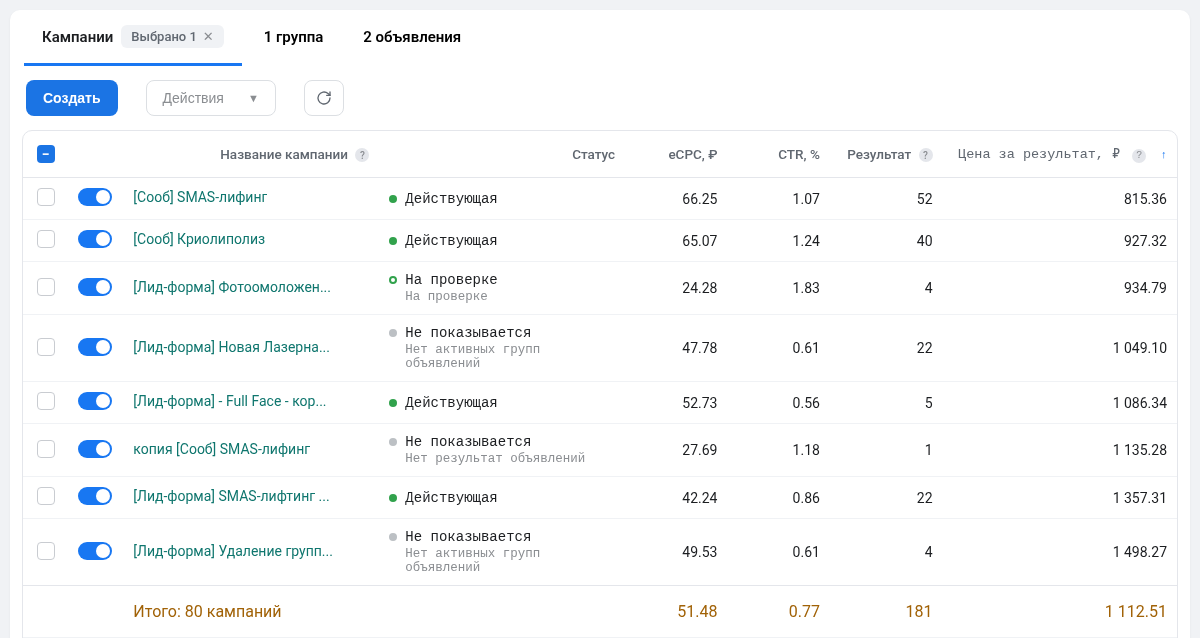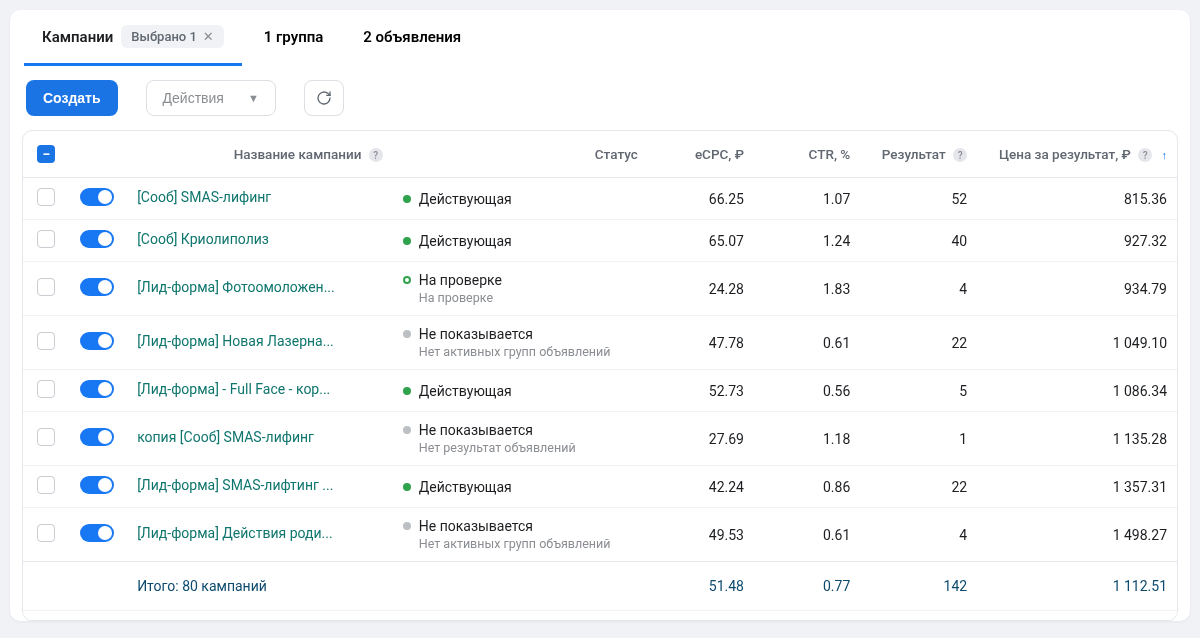--- a/index.html
+++ b/index.html
@@ -159,53 +159,53 @@
   .camp-link {
     color: #0f766e;
     text-decoration: none;
     cursor: pointer;
     display: inline-block;
     max-width: 220px;
     white-space: nowrap;
     overflow: hidden;
     text-overflow: ellipsis;
   }
-  .status-cell { display: flex; flex-direction: column; gap: 2px; }
+  .status-cell { display: flex; flex-direction: column; gap: 2px; font-family: Liberation Mono, monospace; }
   .status-line { display: flex; align-items: center; gap: 8px; }
   .dot { width: 8px; height: 8px; border-radius: 50%; display: inline-block; }
   .dot.green { background: #31a24c; }
   .dot.gray  { background: #bcc0c4; }
   .dot.ring { background: #fff; border: 2px solid #31a24c; width: 8px; height: 8px; }
   .sub { color: #8a8d91; font-size: 12.5px; padding-left: 16px; }
   .hint-q {
     display: inline-flex;
     align-items: center; justify-content: center;
     width: 14px; height: 14px;
     border-radius: 50%;
     background: #e4e6eb;
     color: #8a8d91;
     font-size: 10px;
     margin-left: 4px;
   }
   tfoot td {
     padding: 16px 10px;
-    font-size: 14px;
-    color: #0c4a6e;
+    font-size: 16px;
+    color: #a16207;
     border-top: 1px solid #e4e6eb;
     background: #fff;
   }
   .sort-ind { color: #1877f2; font-size: 11px; margin-left: 6px; }
   .col-check { width: 44px; text-align: center; }
   .col-toggle { width: 54px; }
   .col-name { width: 250px; }
   .col-status { width: 240px; }
   .col-ecpc { width: 100px; }
   .col-ctr { width: 100px; }
   .col-result { width: 110px; }
-  .col-price { width: 160px; }
+  .col-price { width: 160px; font-family: Liberation Mono, monospace; }
   .bottom-scroll {
     height: 10px;
     background: #fff;
     border-top: 1px solid #f0f2f5;
     position: relative;
   }
   .bottom-scroll::after {
     content: "";
     position: absolute;
     right: 2px; top: 1px;
@@ -399,21 +399,21 @@
               </div>
             </td>
             <td class="num">42.24</td>
             <td class="num">0.86</td>
             <td class="num">22</td>
             <td class="num">1 357.31</td>
           </tr>
           <tr>
             <td class="col-check" style="text-align: center;"><span class="checkbox"></span></td>
             <td><span class="toggle"></span></td>
-            <td><a class="camp-link">[Лид-форма] Действия роди...</a></td>
+            <td><a class="camp-link">[Лид-форма] Удаление групп...</a></td>
             <td>
               <div class="status-cell">
                 <div class="status-line">
                   <span class="dot gray"></span>
                   <span>Не показывается</span>
                 </div>
                 <div class="sub">Нет активных групп объявлений</div>
               </div>
             </td>
             <td class="num">49.53</td>
@@ -423,21 +423,21 @@
           </tr>
         </tbody>
       <tfoot>
         <tr>
           <td></td>
             <td></td>
           <td>Итого: 80 кампаний</td>
           <td></td>
           <td class="num">51.48</td>
           <td class="num">0.77</td>
-          <td class="num">142</td>
+          <td class="num">181</td>
           <td class="num">1 112.51</td>
         </tr>
       </tfoot>
     </table>
     <div class="bottom-scroll"></div>
   </div>
 
 </div>
 
 </body></html>

